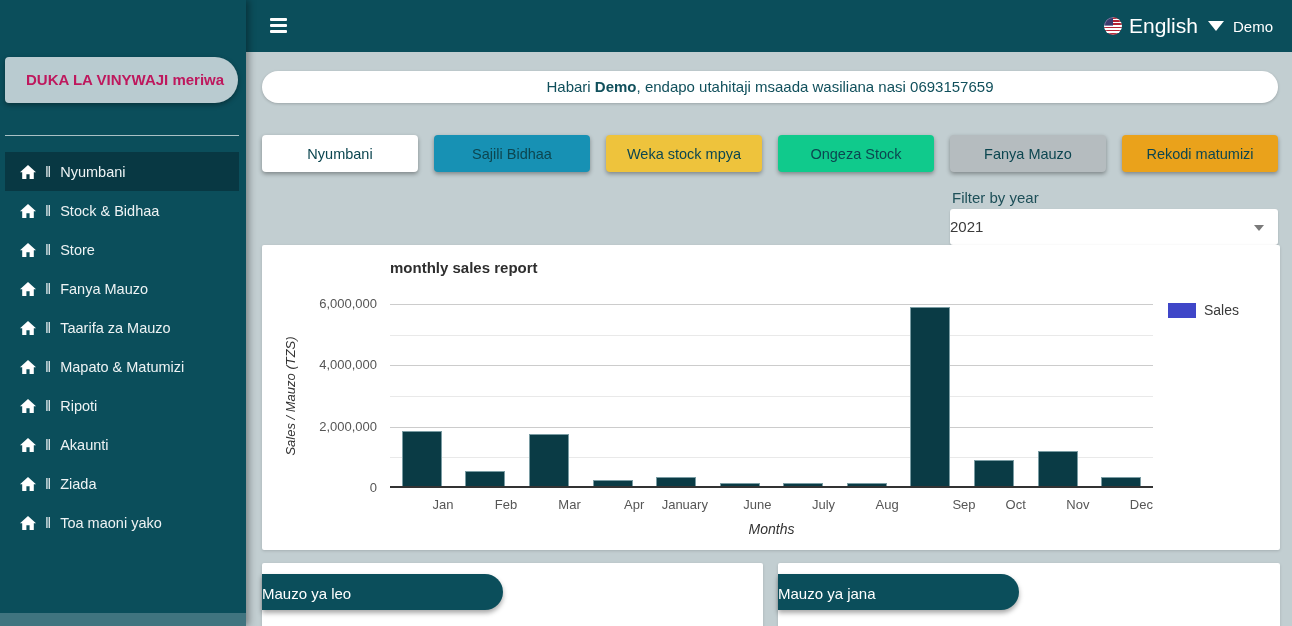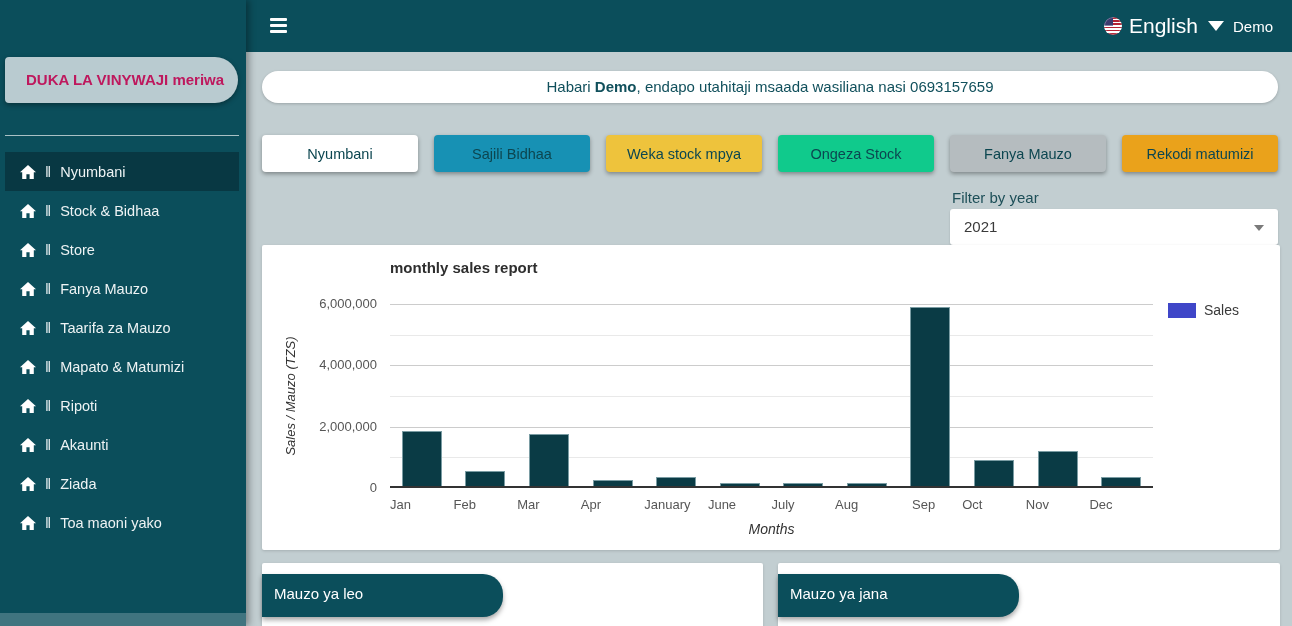--- a/index.html
+++ b/index.html
@@ -91,21 +91,21 @@
   .action-btn {
     width:156px; height:37px; border:none; border-radius:4px;
     font-family:inherit; font-size:14.5px; color:#0c4650; font-weight:500;
     box-shadow:0 2px 4px rgba(0,0,0,.35); cursor:pointer;
   }
 
   .filter-label { position:absolute; left:706px; top:137px; font-size:15px; color:#1d4f58; }
   .year-select {
     position:absolute; left:704px; top:157px; width:328px; height:36px;
     background:#fff; border-radius:3px;
-    line-height:36px; padding-left:14px;
+    line-height:36px; 
     font-size:15px; color:#3a3a3a;
     box-shadow:0 1px 2px rgba(0,0,0,.18); cursor:pointer;
   }
   .select-caret {
     position:absolute; right:14px; top:16px;
     width:0; height:0;
     border-left:5px solid transparent; border-right:5px solid transparent;
     border-top:6px solid #7a7a7a;
   }
 
@@ -136,37 +136,37 @@
   .bar {
     position:absolute; bottom:0; width:40px;
     border:1px solid rgba(160,190,195,.75); border-bottom:none;
   }
   .yticks { position:absolute; left:0; top:59px; width:115px; height:184px; }
   .ytick {
     position:absolute; right:0; width:100%;
     text-align:right; font-size:13px; color:#565656;
   }
   .xticks { position:absolute; left:128px; top:252px; width:763px; height:16px; }
-  .xtick { position:absolute; top:0; text-align:left; font-size:13px; color:#565656; }
+  .xtick { position:absolute; top:0; text-align:right; font-size:13px; color:#565656; }
   .x-axis-title {
     position:absolute; left:128px; top:276px; width:763px;
     text-align:center; font-style:italic; font-size:14px; color:#333;
   }
 
   
   .bottom-card {
     position:absolute; top:511px; height:130px;
     background:#fff; border-radius:2px; box-shadow:0 1px 3px rgba(0,0,0,.15);
   }
   .bottom-card.left  { left:16px;  width:501px; }
   .bottom-card.right { left:532px; width:502px; }
   .ribbon {
-    position:absolute; left:0; top:11px; width:241px; height:43px;
+    position:absolute; left:0; top:11px; width:241px; height:36px;
     background:#0b4e5b; border-radius:0 20px 20px 0;
-    color:#fff; line-height:39px; padding-left:12px; font-size:15px;
+    color:#fff; line-height:39px; font-size:15px;
     box-shadow:0 3px 5px rgba(0,0,0,.35);
   }
 </style>
 </head>
 <body>
 
 <div class="topbar">
   <div class="hamburger">
     <span></span>
       <span></span>

